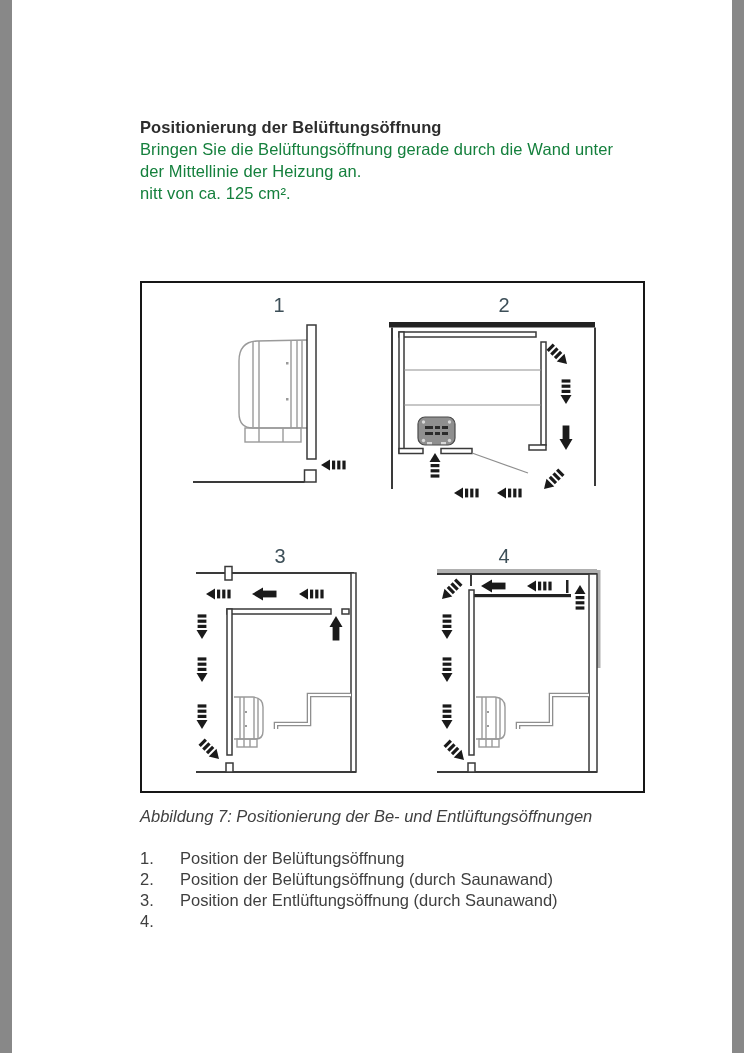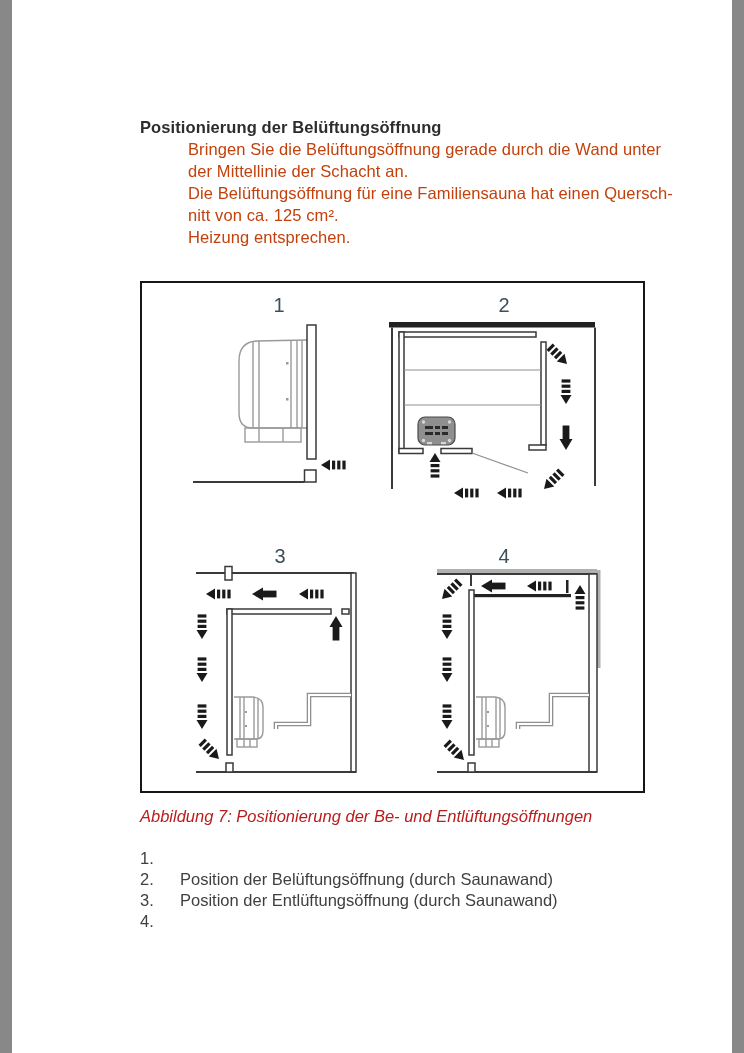--- a/index.html
+++ b/index.html
@@ -4,56 +4,54 @@
 <style>
   html,body{margin:0;padding:0;background:#888;}
   .page{
     position:relative;width:720px;height:1053px;margin:0 auto;
     background:#ffffff;overflow:hidden;
     font-family:"Liberation Sans","DejaVu Sans",sans-serif;
     color:#3f3f3f;
   }
   .content{position:absolute;left:128px;top:116px;width:505px;}
   .heading{font-size:16.5px;line-height:22px;font-weight:bold;color:#2d2d2d;letter-spacing:.1px;}
-  .bline{font-size:16.5px;line-height:22px;color:#c2410c;letter-spacing:.1px;white-space:nowrap;margin-left:48px;}
+  .bline{font-size:16.5px;line-height:22px;color:#15803d;letter-spacing:.1px;white-space:nowrap;}
   .figure{
     position:absolute;left:128px;top:281px;width:505px;height:512px;
     border:2px solid #161616;box-sizing:border-box;background:#fff;
   }
   .figure svg{display:block;}
   .dlabel{
     position:absolute;font-size:20px;color:#3d4f58;line-height:20px;
     transform:translateX(-50%);
   }
   .caption{
     position:absolute;left:128px;top:805px;width:520px;
-    font-size:16.5px;line-height:22px;font-style:italic;color:#b91c1c;white-space:nowrap;
+    font-size:16.5px;line-height:22px;font-style:italic;color:#404040;white-space:nowrap;
   }
   .legend{position:absolute;left:128px;top:848px;width:520px;}
   .legend-item{display:flex;font-size:16.5px;line-height:21px;color:#3f3f3f;}
   .legend-item .num{width:40px;flex:0 0 40px;}
   .legend-item .txt{white-space:nowrap;}
   
   .wall{fill:#ffffff;stroke:#3a3a3a;stroke-width:1.5;}
   .wline{stroke:#3a3a3a;stroke-width:2;fill:none;}
   .thin{stroke:#8f8f8f;stroke-width:1.2;fill:none;}
   .heat{stroke:#9a9a9a;stroke-width:1.4;fill:none;}
 </style>
 </head>
 <body>
 
 <div class="page">
 
   <div class="content">
     <div class="heading">Positionierung der Belüftungsöffnung</div>
     <div class="bline">Bringen Sie die Belüftungsöffnung gerade durch die Wand unter</div>
-    <div class="bline">der Mittellinie der Schacht an.</div>
-    <div class="bline">Die Belüftungsöffnung für eine Familiensauna hat einen Quersch-</div>
+    <div class="bline">der Mittellinie der Heizung an.</div>
     <div class="bline">nitt von ca. 125 cm².</div>
-    <div class="bline">Heizung entsprechen.</div>
   </div>
 
   <div class="figure">
     <div class="dlabel" style="left:137px;top:12px;">1</div>
     <div class="dlabel" style="left:362px;top:12px;">2</div>
     <div class="dlabel" style="left:138px;top:263px;">3</div>
     <div class="dlabel" style="left:362px;top:263px;">4</div>
 
     <svg width="501" height="508" viewBox="0 0 501 508">
       <defs>
@@ -197,20 +195,21 @@
         <use href="#a-dash" transform="translate(322,477) rotate(225)"></use>
       </g>
     </svg>
   </div>
 
   <div class="caption">Abbildung 7: Positionierung der Be- und Entlüftungsöffnungen</div>
 
   <div class="legend">
     <div class="legend-item">
       <span class="num">1.</span>
+      <span class="txt">Position der Belüftungsöffnung</span>
     </div>
     <div class="legend-item">
       <span class="num">2.</span>
       <span class="txt">Position der Belüftungsöffnung (durch Saunawand)</span>
     </div>
     <div class="legend-item">
       <span class="num">3.</span>
       <span class="txt">Position der Entlüftungsöffnung (durch Saunawand)</span>
     </div>
     <div class="legend-item">

